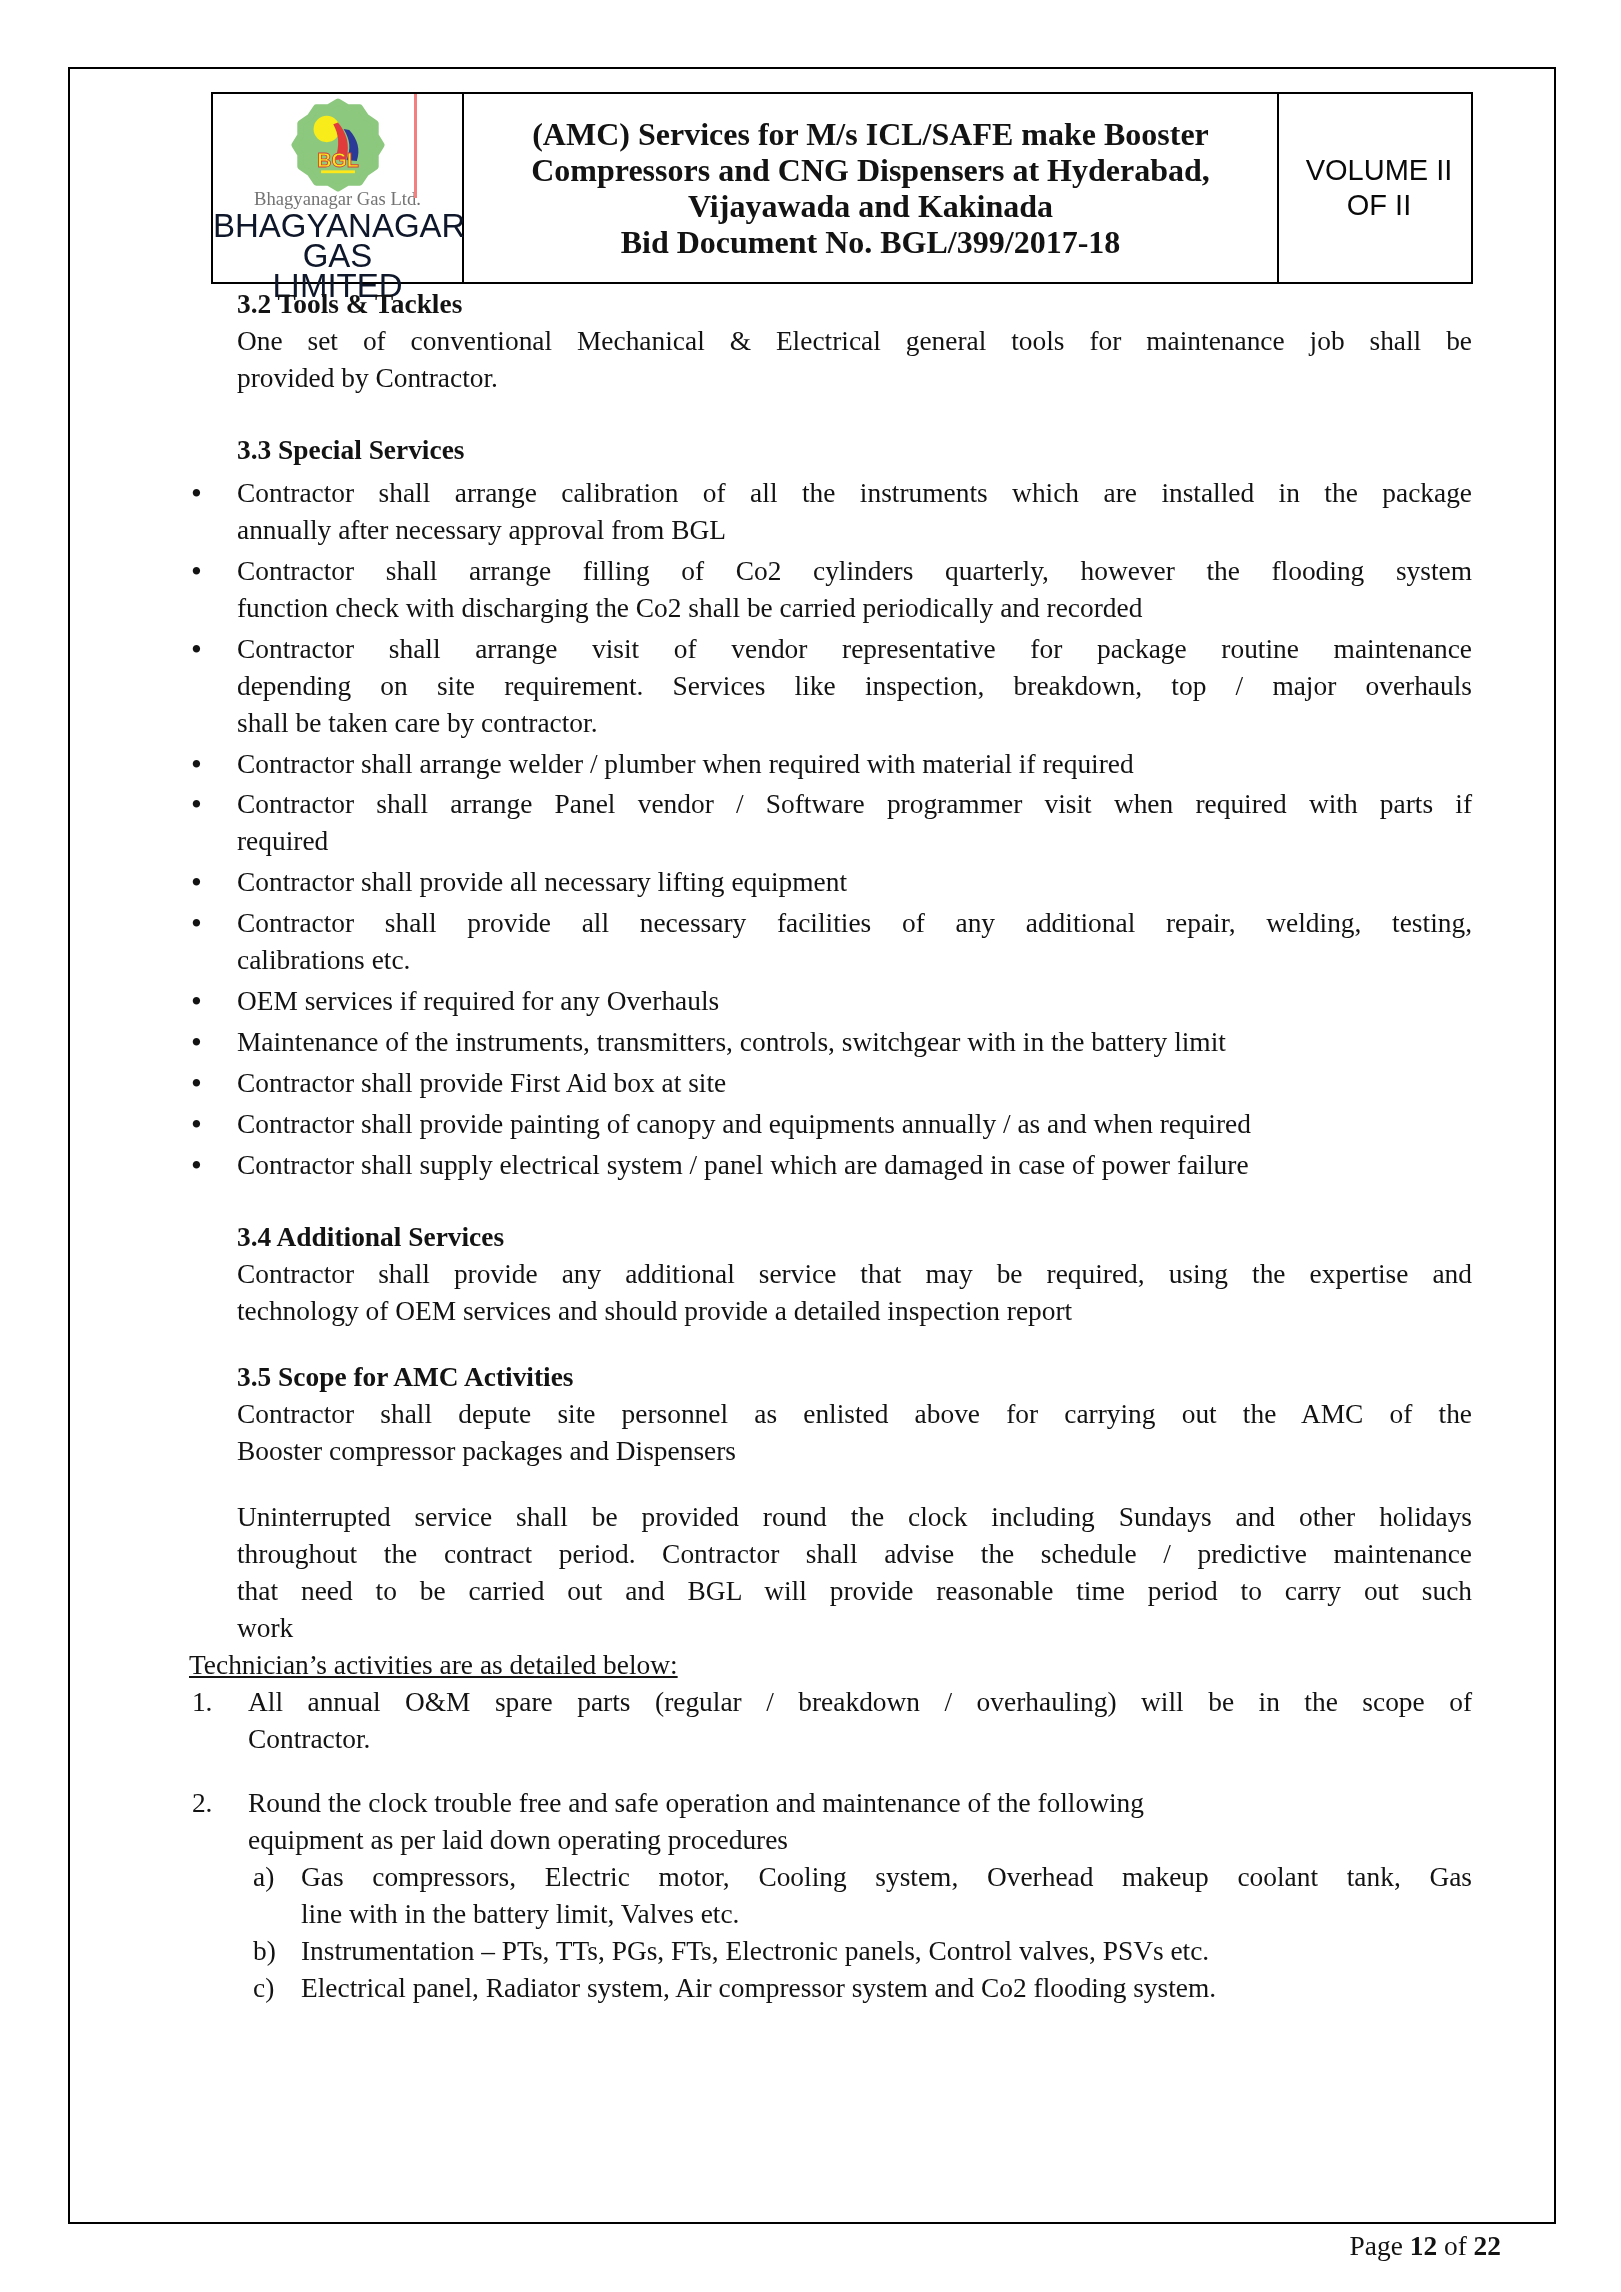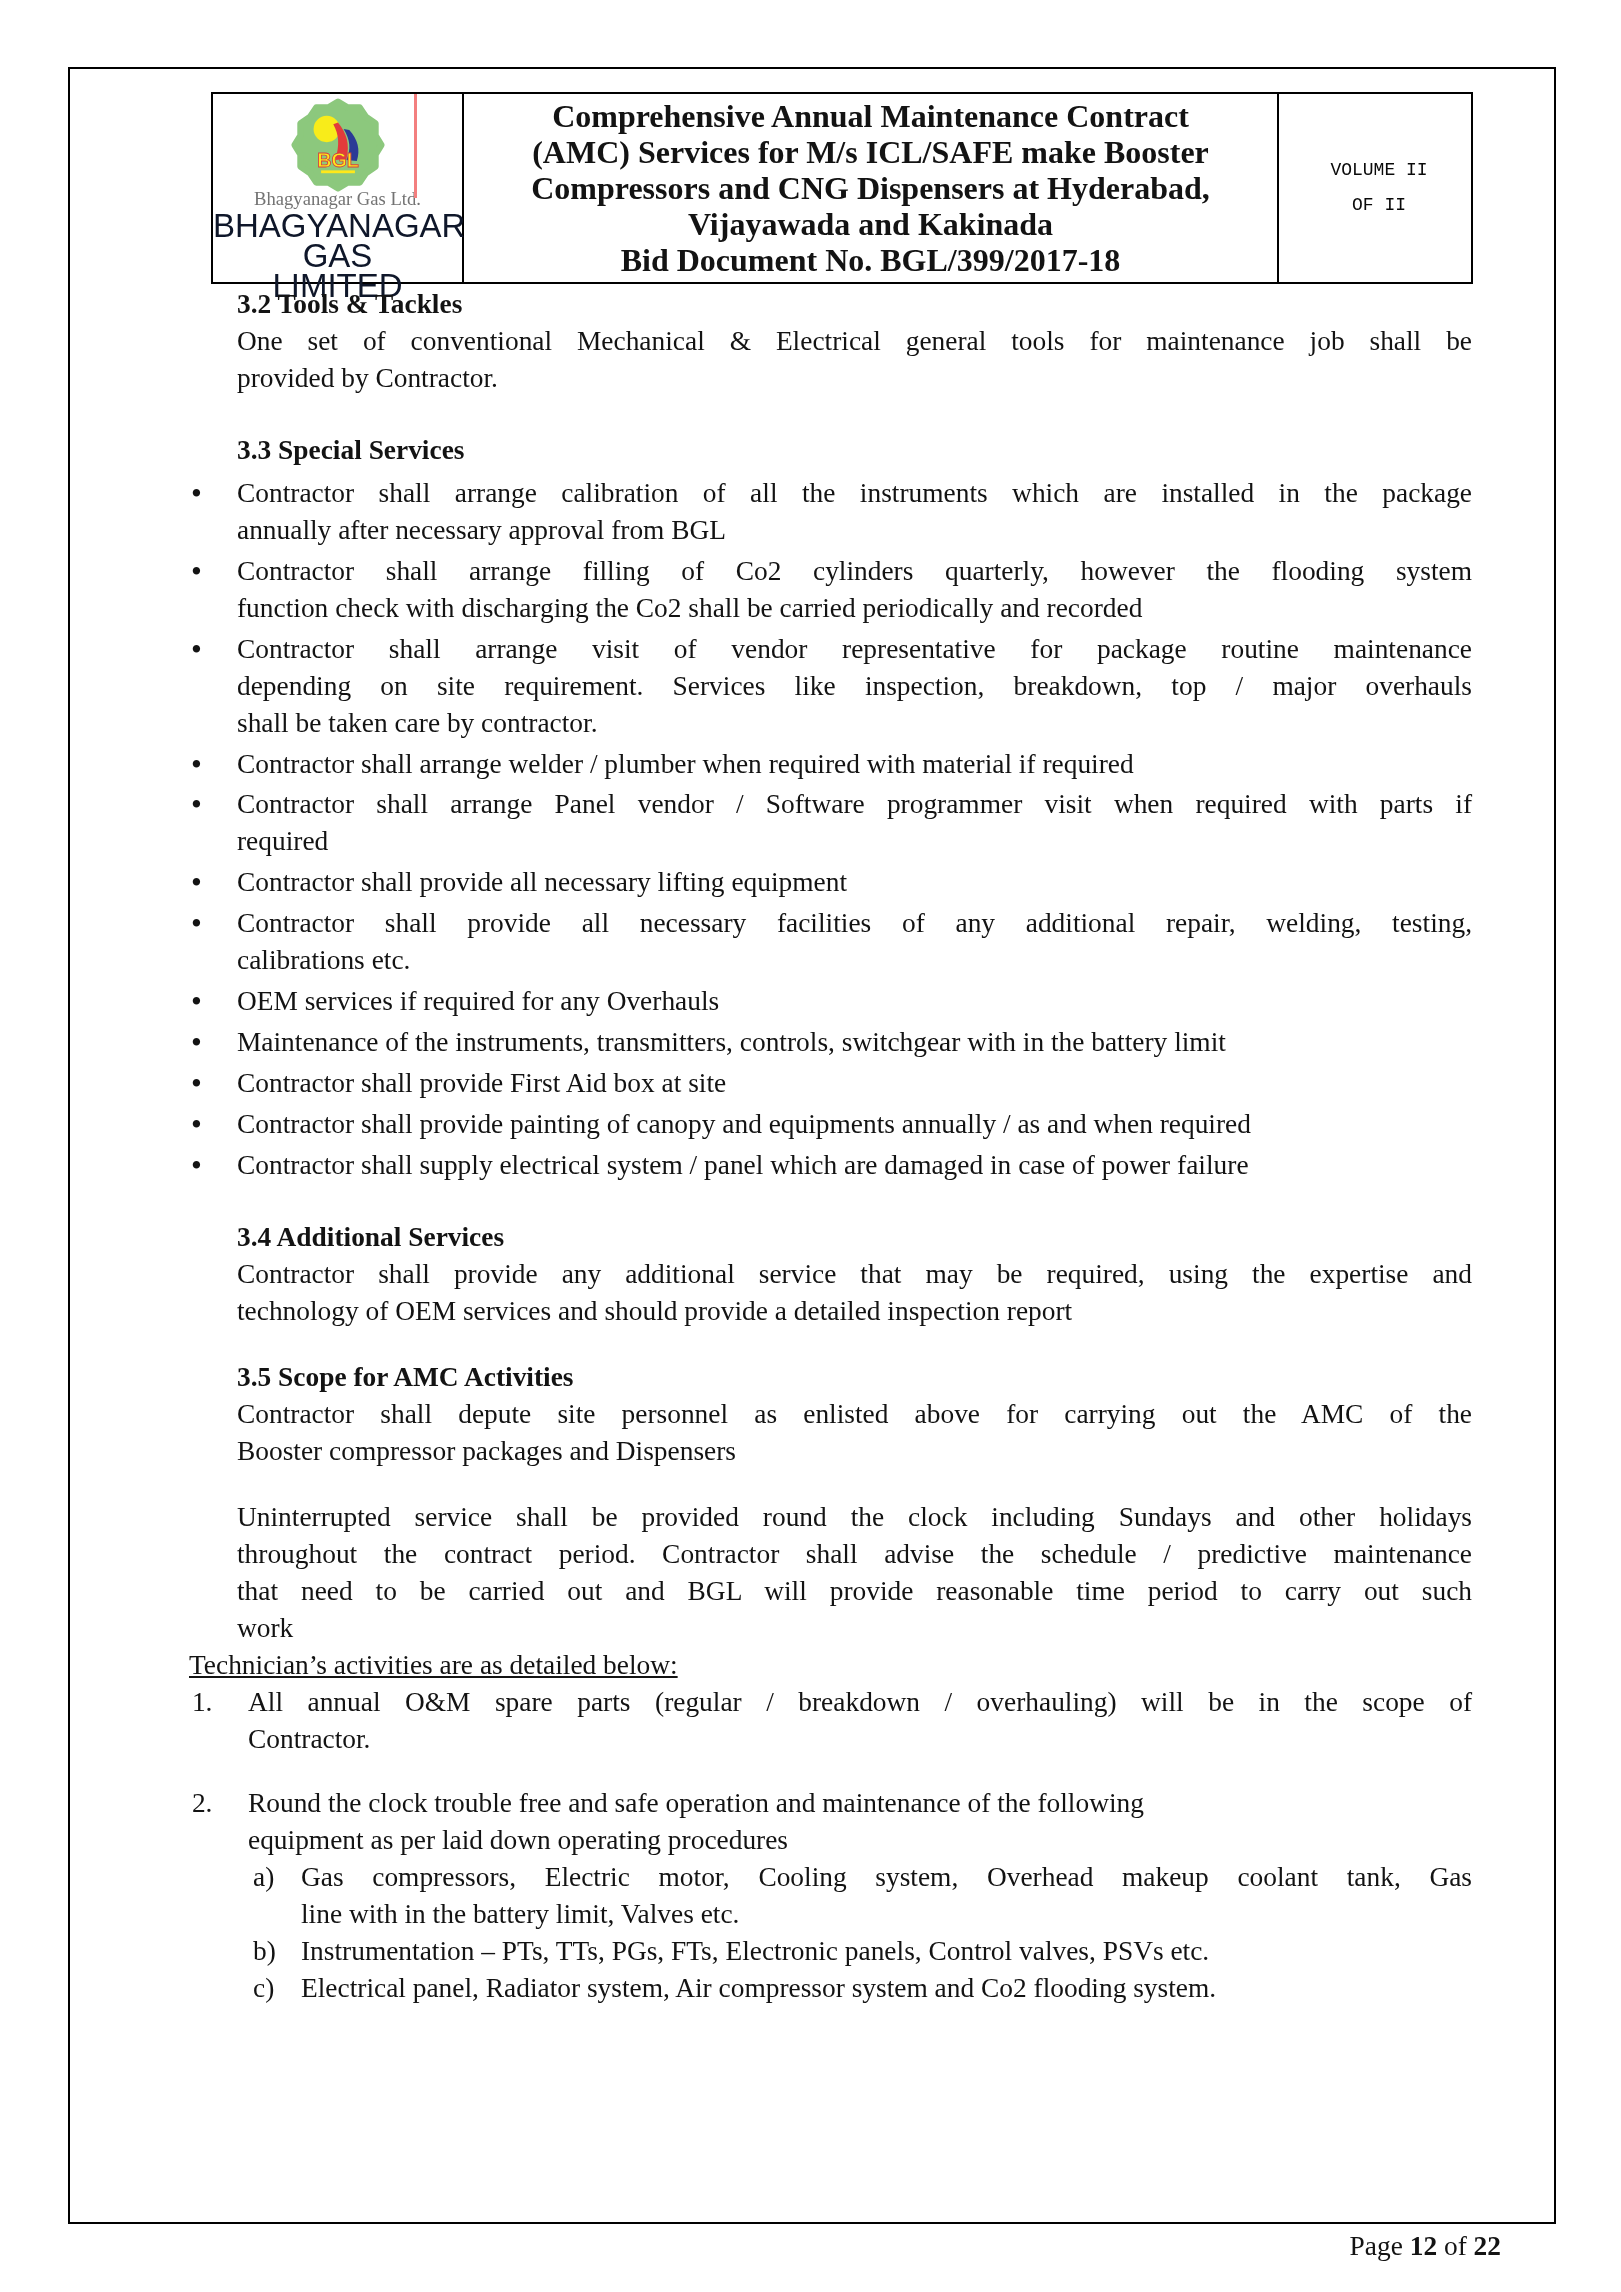--- a/index.html
+++ b/index.html
@@ -8,21 +8,21 @@
   .pborder{position:absolute;left:68px;top:67px;width:1488px;height:2157px;
            border:2.9px solid #000;box-sizing:border-box;}
   
   .htable{position:absolute;left:211px;top:92px;width:1262px;height:192px;
           border:2.9px solid #000;box-sizing:border-box;display:flex;background:#fff;}
   .hcell{box-sizing:border-box;height:100%;}
   .logo-cell{width:251px;border-right:2.9px solid #000;position:relative;text-align:center;}
   .title-cell{width:815px;border-right:2.9px solid #000;display:flex;flex-direction:column;
               justify-content:center;text-align:center;font-weight:bold;font-size:32px;line-height:36px;}
   .vol-cell{flex:1;display:flex;flex-direction:column;justify-content:center;text-align:center;
-            font-family:Liberation Mono, monospace;font-size:18px;line-height:35px;color:#0a0a0a;padding-left:8px;}
+            font-family:Liberation Sans, sans-serif;font-size:29px;line-height:35px;color:#0a0a0a;padding-left:8px;}
   .redline{position:absolute;right:45px;top:0;width:2.9px;height:104px;background:#f37f7f;}
   .logo-svg{margin-top:3.9px;}
   .logo-caption{font-size:18.6px;line-height:18.6px;color:#737373;margin-top:-5.9px;}
   .company{font-family:Liberation Sans, sans-serif;font-size:33px;line-height:30px;color:#0f172a;margin-top:2.9px;}
   
   .content{position:absolute;left:189px;top:286px;width:1283px;font-size:27.4px;}
   .line{line-height:37px;}
   .jl{text-align:justify;text-align-last:justify;}
   .sec{font-weight:bold;margin-left:48px;}
   .para{margin-left:48px;}
@@ -59,21 +59,20 @@
         <text x="0" y="23" text-anchor="middle" font-family="Liberation Sans, sans-serif" font-size="21" font-weight="bold" fill="#ffe81a" stroke="#d34040" stroke-width="0.9">BGL</text>
         <rect x="-18" y="27" width="36" height="3" fill="#ffe81a"></rect>
       </svg>
       <div class="logo-caption">Bhagyanagar Gas Ltd.</div>
       <div class="company">BHAGYANAGAR GAS</div>
       <div class="company" style="margin-top:0;">LIMITED</div>
       <div class="redline"></div>
     </div>
 
     <div class="hcell title-cell">
-      <div>Comprehensive Annual Maintenance Contract</div>
       <div>(AMC) Services for M/s ICL/SAFE make Booster</div>
       <div>Compressors and CNG Dispensers at Hyderabad,</div>
       <div>Vijayawada and Kakinada</div>
       <div>Bid Document No. BGL/399/2017-18</div>
     </div>
 
     <div class="hcell vol-cell">
       <div>VOLUME II</div>
       <div>OF II</div>
     </div>

